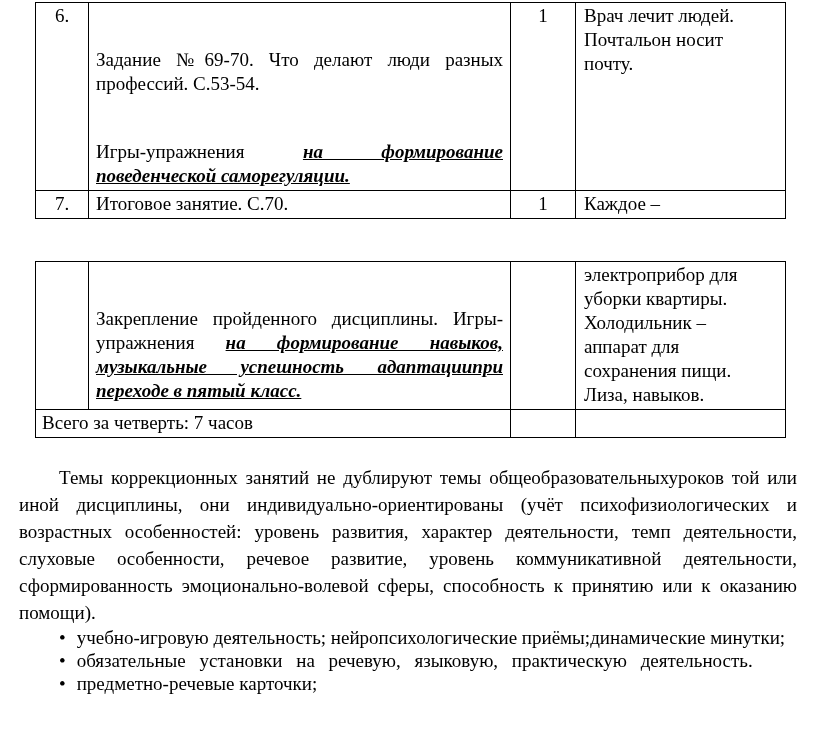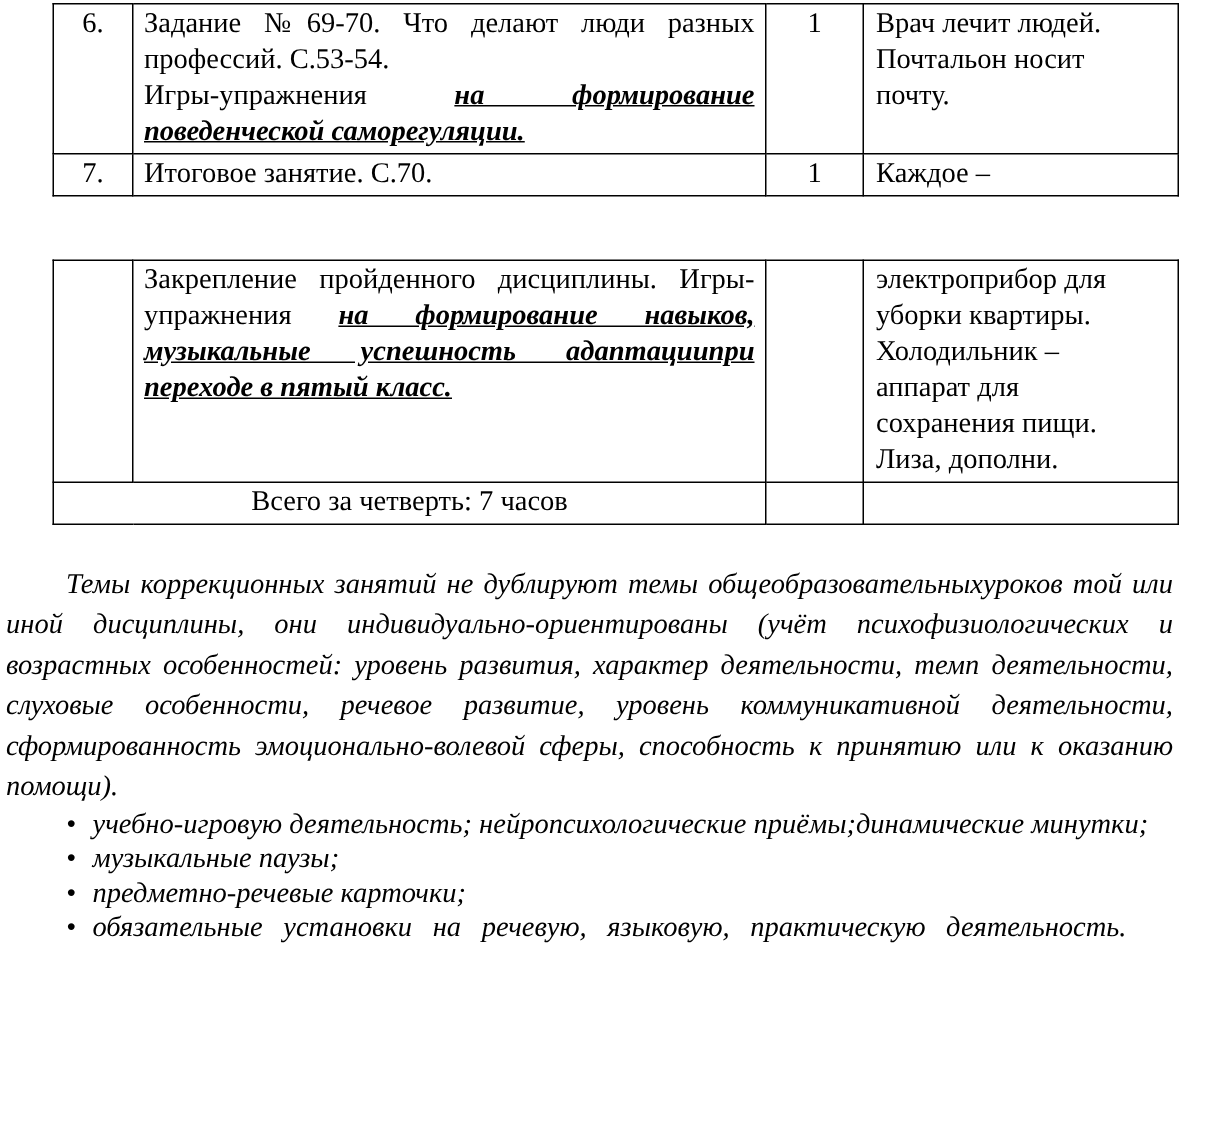--- a/index.html
+++ b/index.html
@@ -28,32 +28,31 @@
     border: 1px solid #000000;
     vertical-align: top;
     font-size: 19px;
     line-height: 24px;
     padding: 1px 6px 2px 6px;
   }
   td.c-num   { text-align: center; }
   td.c-topic { padding-left: 7px; padding-right: 7px; }
   td.c-hours { text-align: center; }
   td.c-notes { padding-left: 8px; padding-right: 12px; }
-  td.c-total { text-align: center; }
-  .just { text-align: justify; }
+  td.c-total { text-align: left; }
+  .just { text-align: justify; margin-top: 44px; }
   .emph { font-weight: bold; font-style: italic; text-decoration: underline; }
 
   
   .body-text {
     width: 778px;
-    margin-left: 4px;
+    margin-left: 19px;
     font-size: 19px;
     line-height: 27px;
     text-align: justify;
-    font-style: italic;
   }
   .para-first { margin-top: 26px; }
   .indent { text-indent: 40px; }
   .bullet { line-height: 23px; }
   .bullet-char { display: inline; }
   .bullet .bullet-gap { display: inline-block; width: 11px; }
   .stretch { word-spacing: 9px; }
 </style>
 </head>
 <body>
@@ -93,30 +92,29 @@
         <col class="col-hours">
         <col class="col-notes">
     </colgroup>
     <tbody>
       <tr>
         <td class="c-num"></td>
         <td class="c-topic">
           <div class="just"><span>Закрепление пройденного дисциплины. Игры-упражнения </span><span class="emph">на формирование навыков, музыкальные успешность адаптациипри переходе в пятый класс.</span></div>
         </td>
         <td class="c-hours"></td>
-        <td class="c-notes">электроприбор для уборки квартиры. Холодильник – аппарат для сохранения пищи. Лиза, дополни.</td>
+        <td class="c-notes">электроприбор для уборки квартиры. Холодильник – аппарат для сохранения пищи. Лиза, навыков.</td>
       </tr>
       <tr>
         <td class="c-total" colspan="2">Всего за четверть: 7 часов</td>
         <td class="c-hours"></td>
         <td class="c-notes"></td>
       </tr>
     </tbody>
   </table>
 
   <p class="body-text indent para-first">Темы коррекционных занятий не дублируют темы общеобразовательныхуроков той или иной дисциплины, они индивидуально-ориентированы (учёт психофизиологических и возрастных особенностей: уровень развития, характер деятельности, темп деятельности, слуховые особенности, речевое развитие, уровень коммуникативной деятельности, сформированность эмоционально-волевой сферы, способность к принятию или к оказанию помощи).</p>
 
   <p class="body-text indent bullet"><span class="bullet-char">•</span><span class="bullet-gap"></span><span>учебно-игровую деятельность; нейропсихологические приёмы;динамические минутки;</span></p>
-  <p class="body-text indent bullet"><span class="bullet-char">•</span><span class="bullet-gap"></span><span>музыкальные паузы;</span></p>
+  <p class="body-text indent bullet stretch"><span class="bullet-char">•</span><span class="bullet-gap"></span><span>обязательные установки на речевую, языковую, практическую деятельность.</span></p>
   <p class="body-text indent bullet"><span class="bullet-char">•</span><span class="bullet-gap"></span><span>предметно-речевые карточки;</span></p>
-  <p class="body-text indent bullet stretch"><span class="bullet-char">•</span><span class="bullet-gap"></span><span>обязательные установки на речевую, языковую, практическую деятельность.</span></p>
 
 </div>
 
 </body></html>

